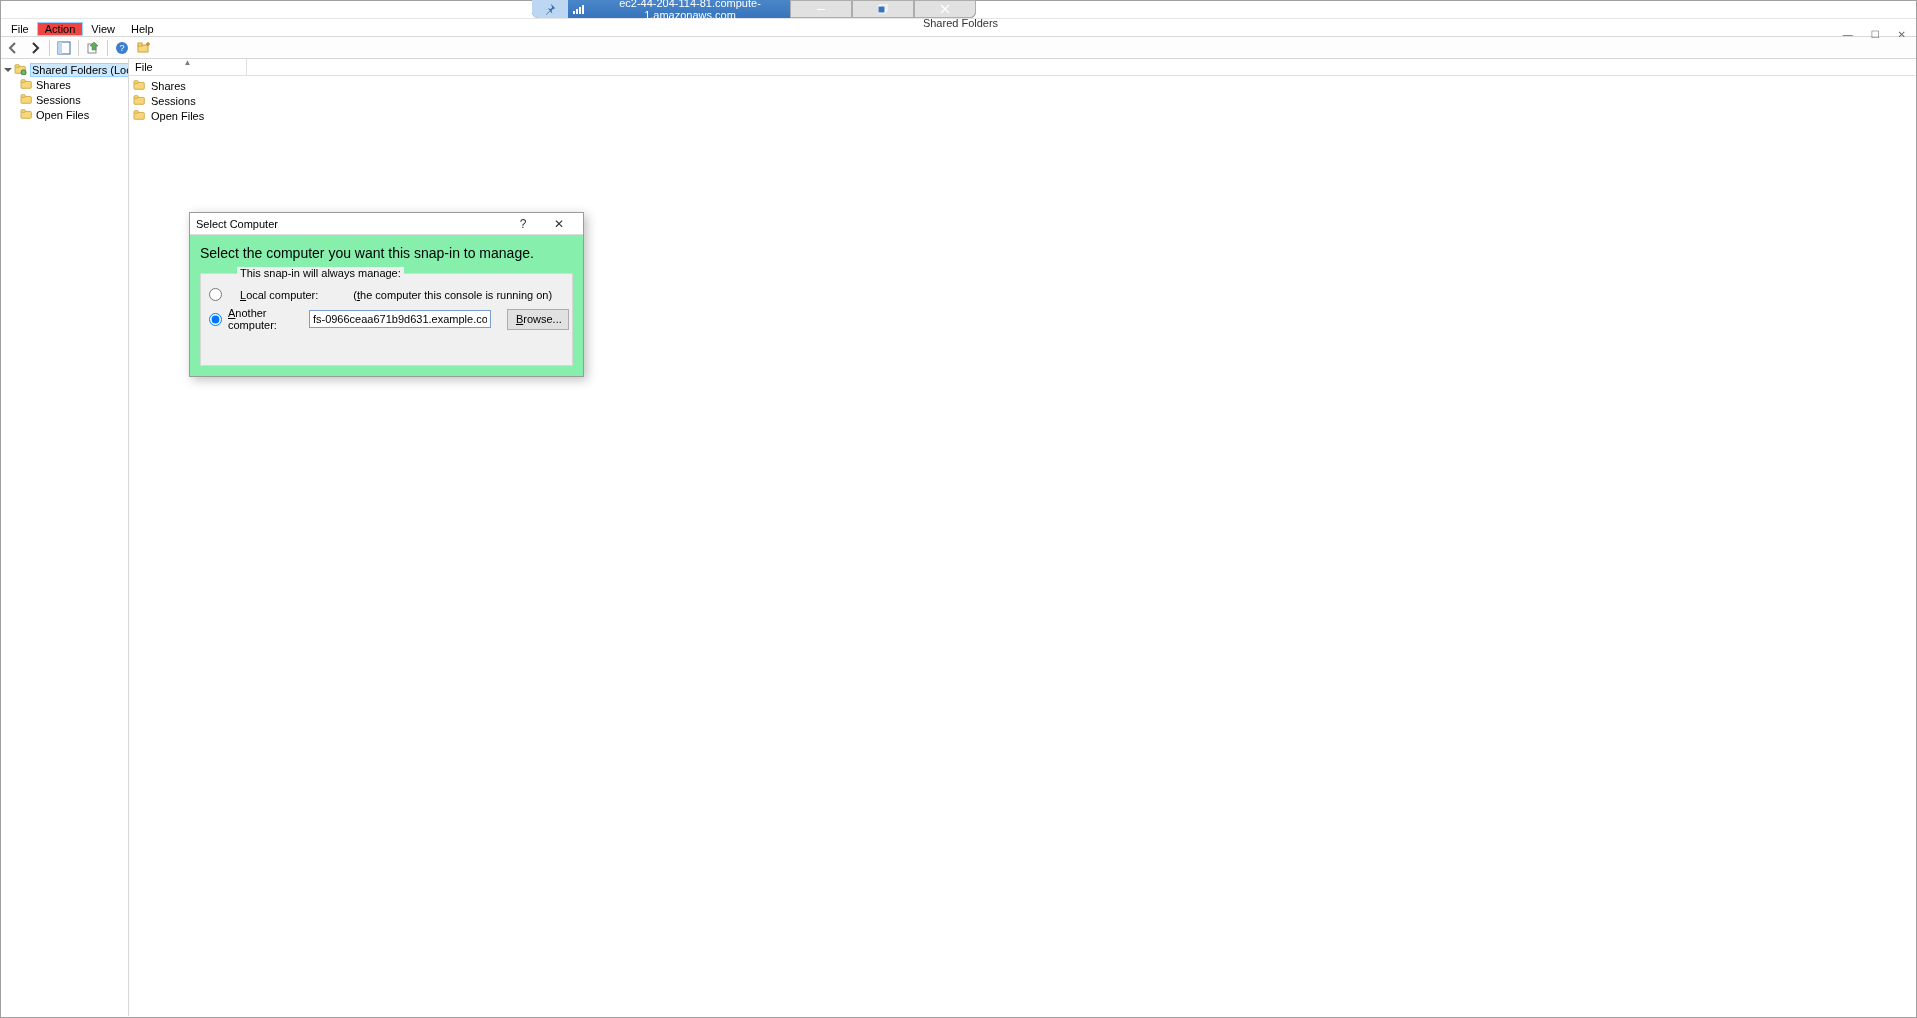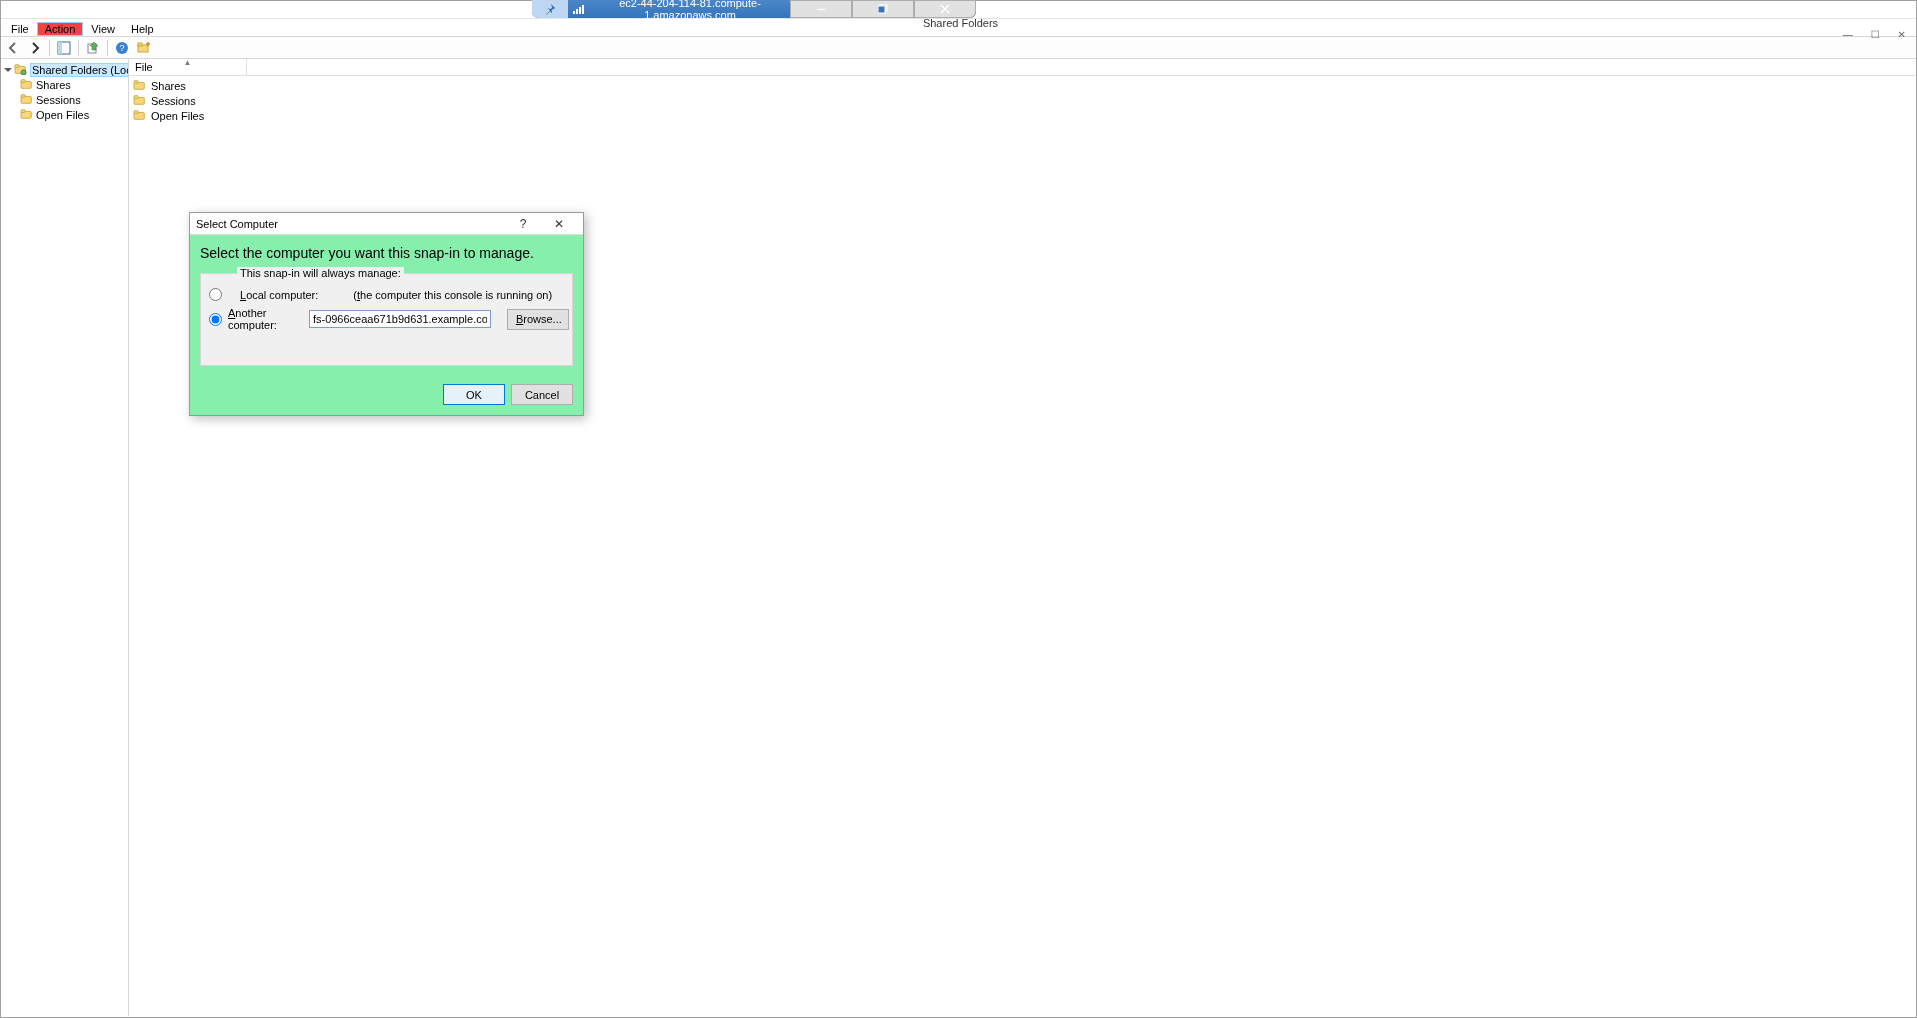--- a/index.html
+++ b/index.html
@@ -372,17 +372,13 @@
         <label style="display:flex;align-items:center;gap:4px;">
           <input type="radio" name="target" checked="" style="">
           <span><span class="und">A</span><span>nother computer:</span></span>
         </label>
         <span style="width:18px;"></span>
         <input type="text" value="fs-0966ceaa671b9d631.example.com" style="">
         <button class="btn"><span class="und">B</span><span>rowse...</span></button>
       </div>
     </div>
   </div>
-  <div class="dlg-footer">
-    <button class="btn default">OK</button>
-    <button class="btn">Cancel</button>
-  </div>
 </div>
 
 </body></html>

